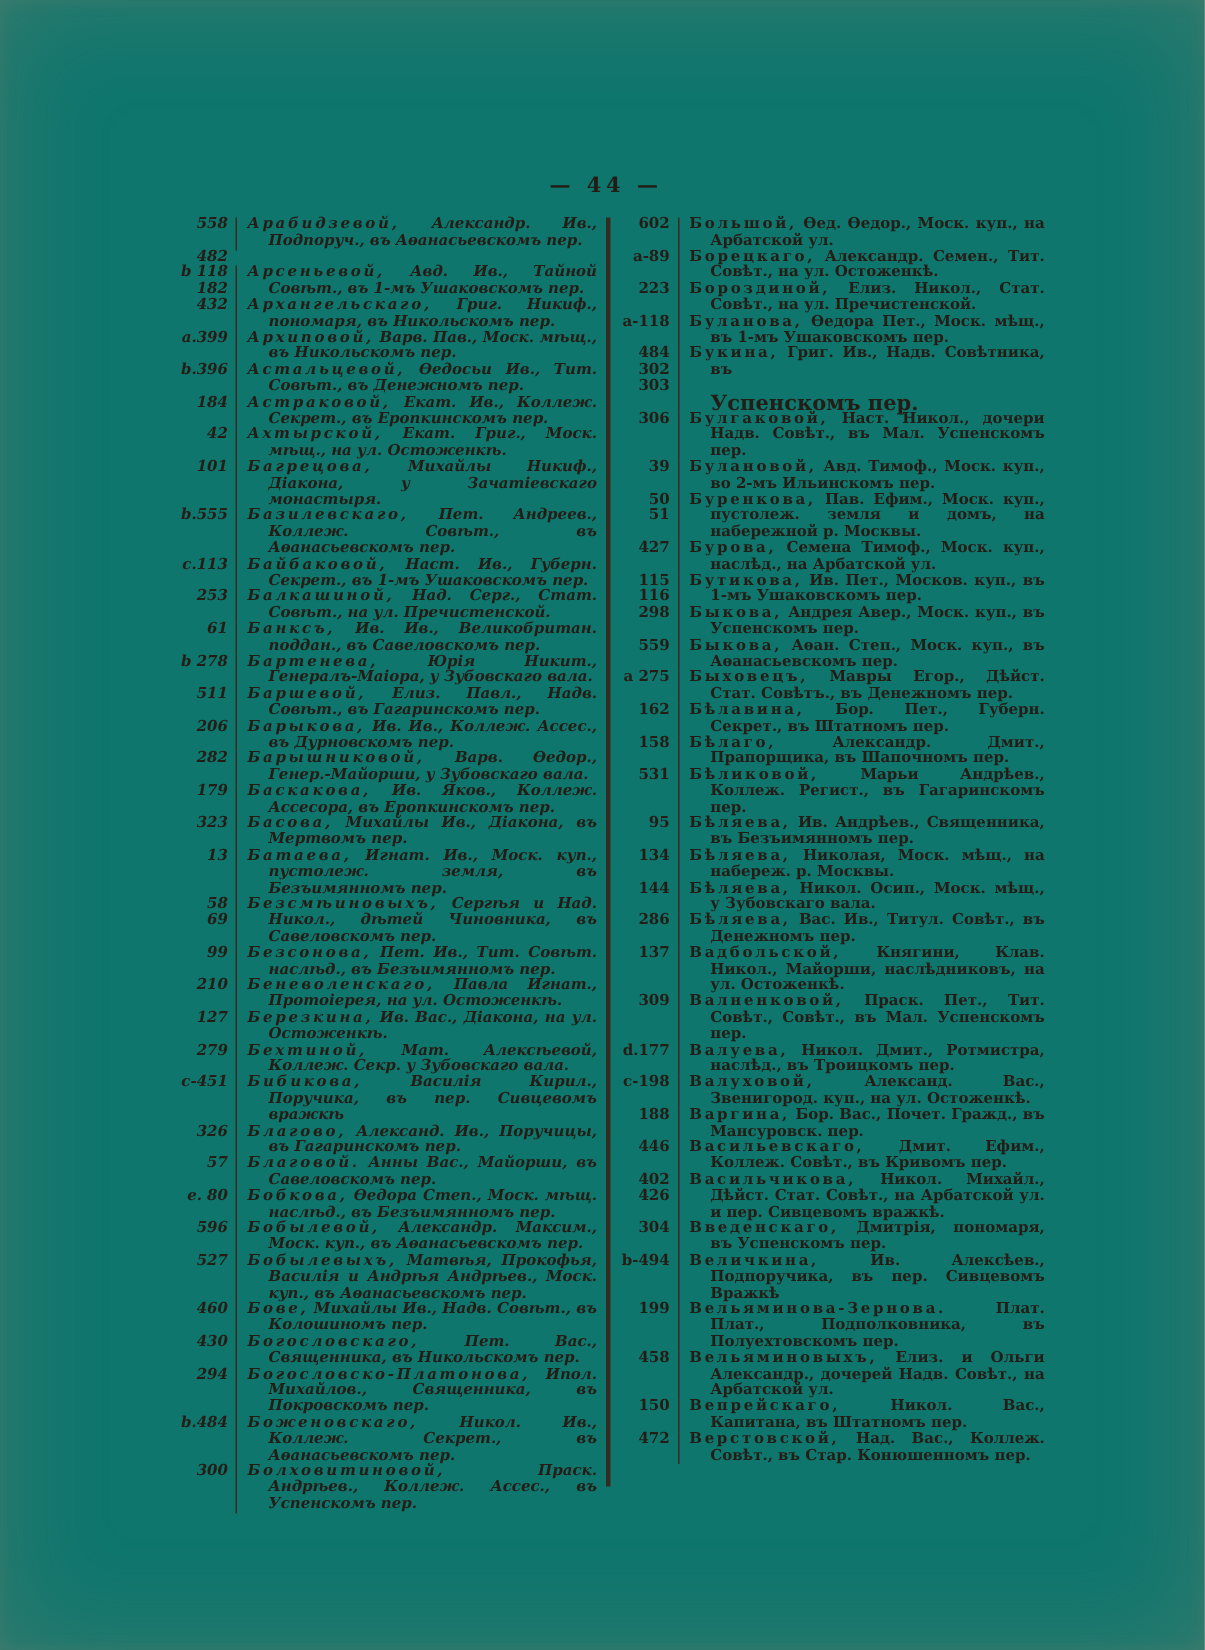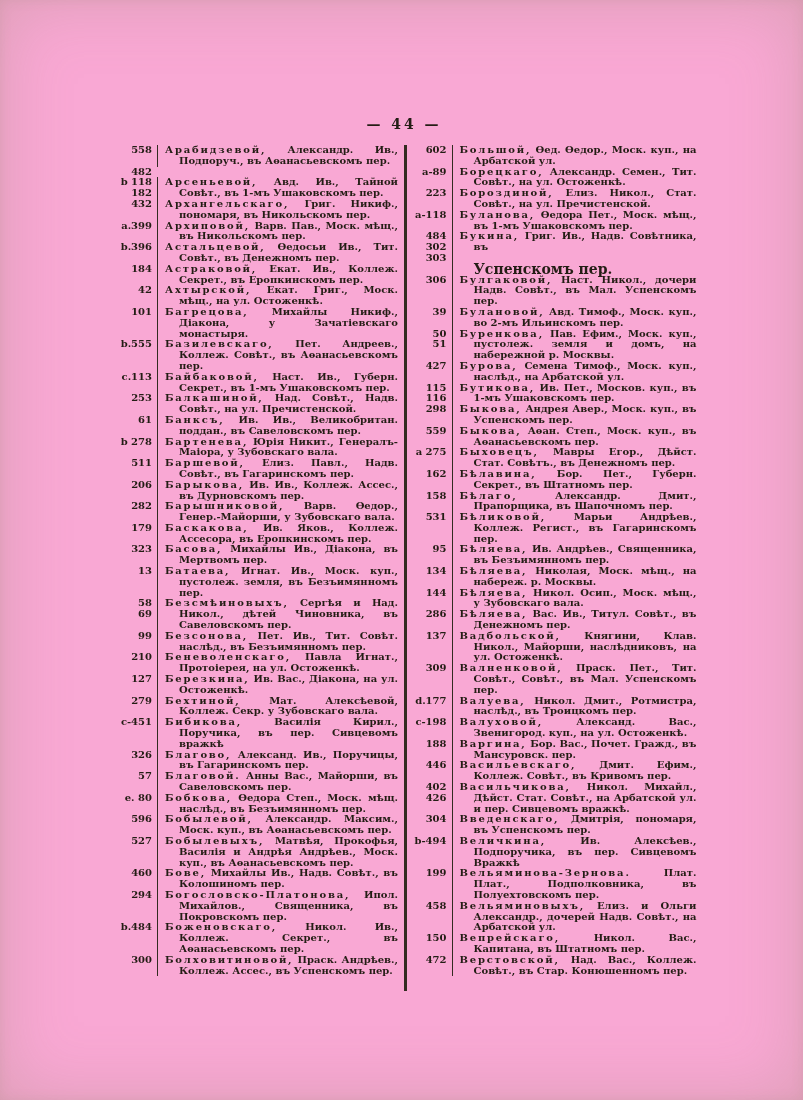--- a/index.html
+++ b/index.html
@@ -1,33 +1,33 @@
 <!DOCTYPE html>
 <html><head>
 <meta charset="utf-8">
 <style>
   html,body{margin:0;padding:0;}
   body{
     width:803px;height:1100px;position:relative;overflow:hidden;
     background:#f8f6f1;
     font-family:"DejaVu Serif", serif;
   }
-  .sheet{position:absolute;inset:0;background:#f9a8d4;}
+  .sheet{position:absolute;inset:0;background:#0f766e;}
   .vignette{
     position:absolute;inset:0;pointer-events:none;
     box-shadow:inset 0 0 70px rgba(150,135,110,.30), inset 0 0 12px rgba(150,135,110,.18);
   }
   .content{position:absolute;left:111px;top:116px;width:586px;color:#241d15;}
   .page-header{
     text-align:center;font-size:14px;font-weight:bold;letter-spacing:3px;
     margin-bottom:13px;color:#241d15;
   }
   .columns{display:flex;align-items:flex-start;}
   .col{display:flex;flex-direction:column;}
-  .col-left{width:287px;}
+  .col-left{width:287px;font-style:italic;}
   .col-right{width:286px;align-items:flex-end;}
   .divider{width:2.5px;background:#342b21;margin-left:6px;margin-right:4px;height:846px;}
   .entry{display:flex;}
   .refs{flex:none;text-align:right;padding-right:5px;
         font-size:10px;font-weight:bold;line-height:10.8px;white-space:nowrap;}
   .col-left .refs{width:41px;}
   .col-right .refs{width:36px;}
   .ref{display:block;}
   .body{flex:1;border-left:1.5px solid #342b21;padding-left:7px;min-width:0;}
   .txt{
@@ -132,21 +132,21 @@
             </div>
             <div class="body">
               <p class="txt"><span class="name">Байбаковой,</span><span> Наст. Ив., Губерн. Секрет., въ 1-мъ Ушаковскомъ пер.</span></p>
             </div>
           </div>
           <div class="entry">
             <div class="refs">
               <span class="ref">253</span>
             </div>
             <div class="body">
-              <p class="txt"><span class="name">Балкашиной,</span><span> Над. Совѣт., Надв. Совѣт., на ул. Пречистенской.</span></p>
+              <p class="txt"><span class="name">Балкашиной,</span><span> Над. Серг., Стат. Совѣт., на ул. Пречистенской.</span></p>
             </div>
           </div>
           <div class="entry">
             <div class="refs">
               <span class="ref">61</span>
             </div>
             <div class="body">
               <p class="txt"><span class="name">Банксъ,</span><span> Ив. Ив., Великобритан. поддан., въ Савеловскомъ пер.</span></p>
             </div>
           </div>
@@ -294,20 +294,28 @@
             <div class="body">
               <p class="txt"><span class="name">Бобылевыхъ,</span><span> Матвѣя, Прокофья, Василія и Андрѣя Андрѣев., Моск. куп., въ Аѳанасьевскомъ пер.</span></p>
             </div>
           </div>
           <div class="entry">
             <div class="refs">
               <span class="ref">460</span>
             </div>
             <div class="body">
               <p class="txt"><span class="name">Бове,</span><span> Михайлы Ив., Надв. Совѣт., въ Колошиномъ пер.</span></p>
+            </div>
+          </div>
+          <div class="entry">
+            <div class="refs">
+              <span class="ref">430</span>
+            </div>
+            <div class="body">
+              <p class="txt"><span class="name">Богословскаго,</span><span> Пет. Вас., Священника, въ Никольскомъ пер.</span></p>
             </div>
           </div>
           <div class="entry">
             <div class="refs">
               <span class="ref">294</span>
             </div>
             <div class="body">
               <p class="txt"><span class="name">Богословско-Платонова,</span><span> Ипол. Михайлов., Священника, въ Покровскомъ пер.</span></p>
             </div>
           </div>

